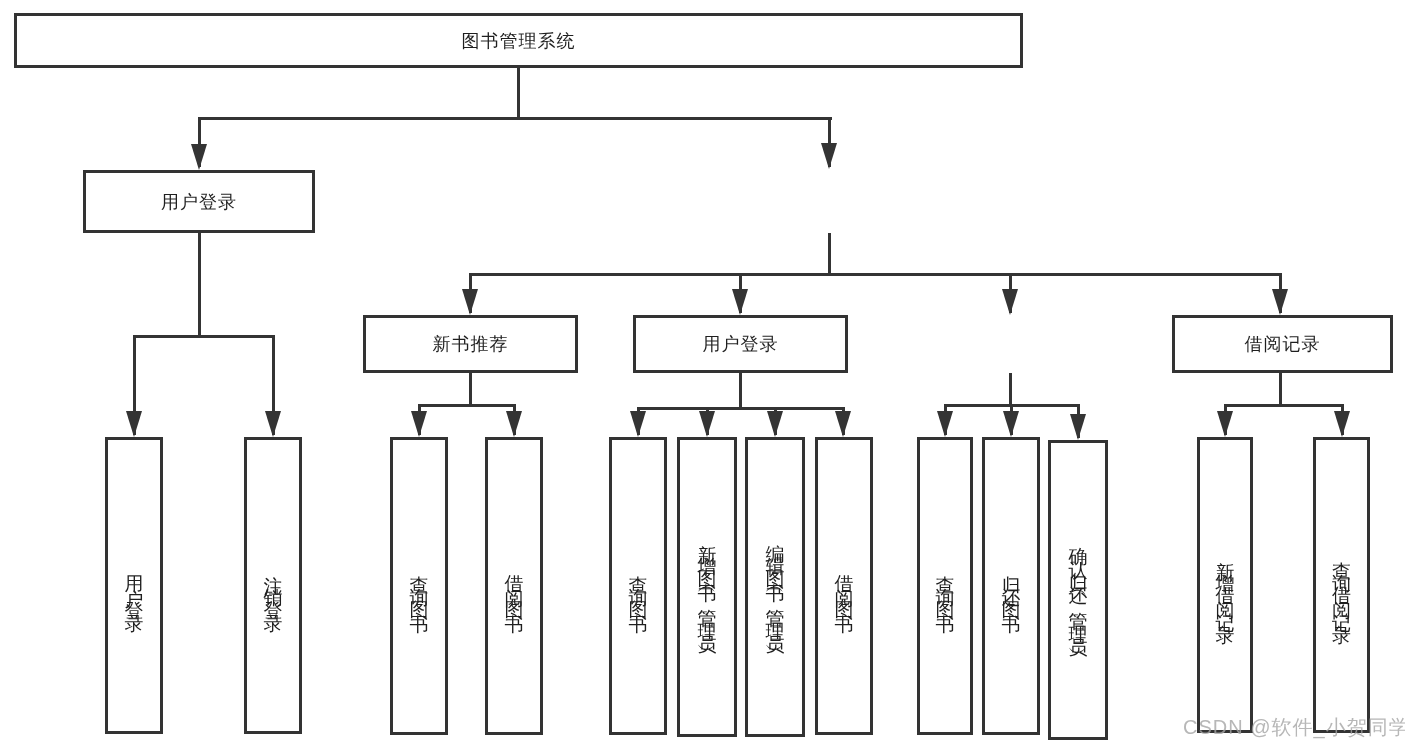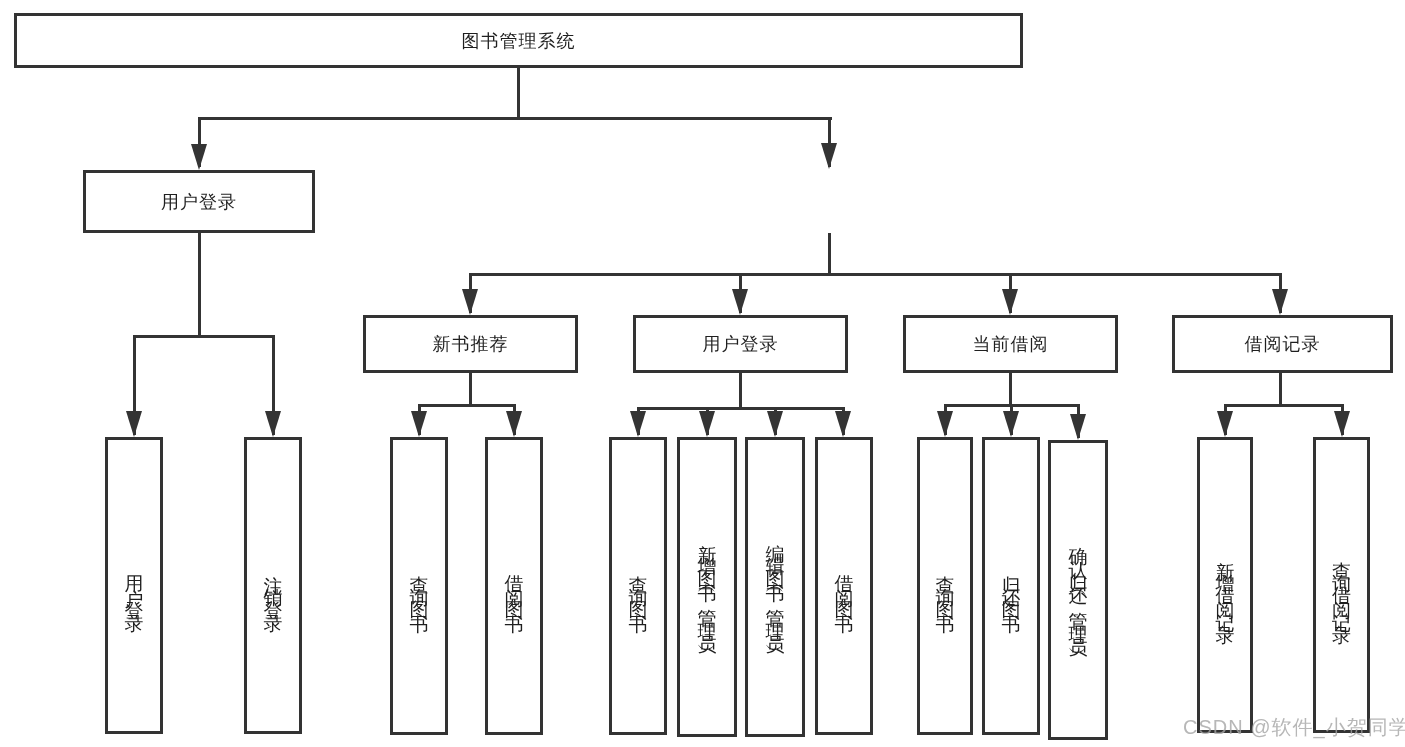--- a/index.html
+++ b/index.html
@@ -111,23 +111,20 @@
   <div class="arrow" style="left:1002px; top:289px;"></div>
   <div class="vline" style="left:1279px; top:273px; width:3px; height:40px;"></div>
   <div class="arrow" style="left:1272px; top:289px;"></div>
 
   <div class="box" style="left:363px; top:315px; width:215px; height:58px;">
     <span>新书推荐</span>
   </div>
   <div class="box" style="left:633px; top:315px; width:215px; height:58px;">
     <span>用户登录</span>
   </div>
-  <div class="box" style="left:903px; top:315px; width:215px; height:58px;">
-    <span>当前借阅</span>
-  </div>
   <div class="box" style="left:1172px; top:315px; width:221px; height:58px;">
     <span>借阅记录</span>
   </div>
 
   <div class="vline" style="left:469px; top:373px; width:3px; height:34px;"></div>
   <div class="hline" style="left:418px; top:404px; width:98px; height:3px;"></div>
   <div class="vline" style="left:418px; top:404px; width:3px; height:31px;"></div>
   <div class="arrow" style="left:411px; top:411px;"></div>
   <div class="vline" style="left:513px; top:404px; width:3px; height:31px;"></div>
   <div class="arrow" style="left:506px; top:411px;"></div>

